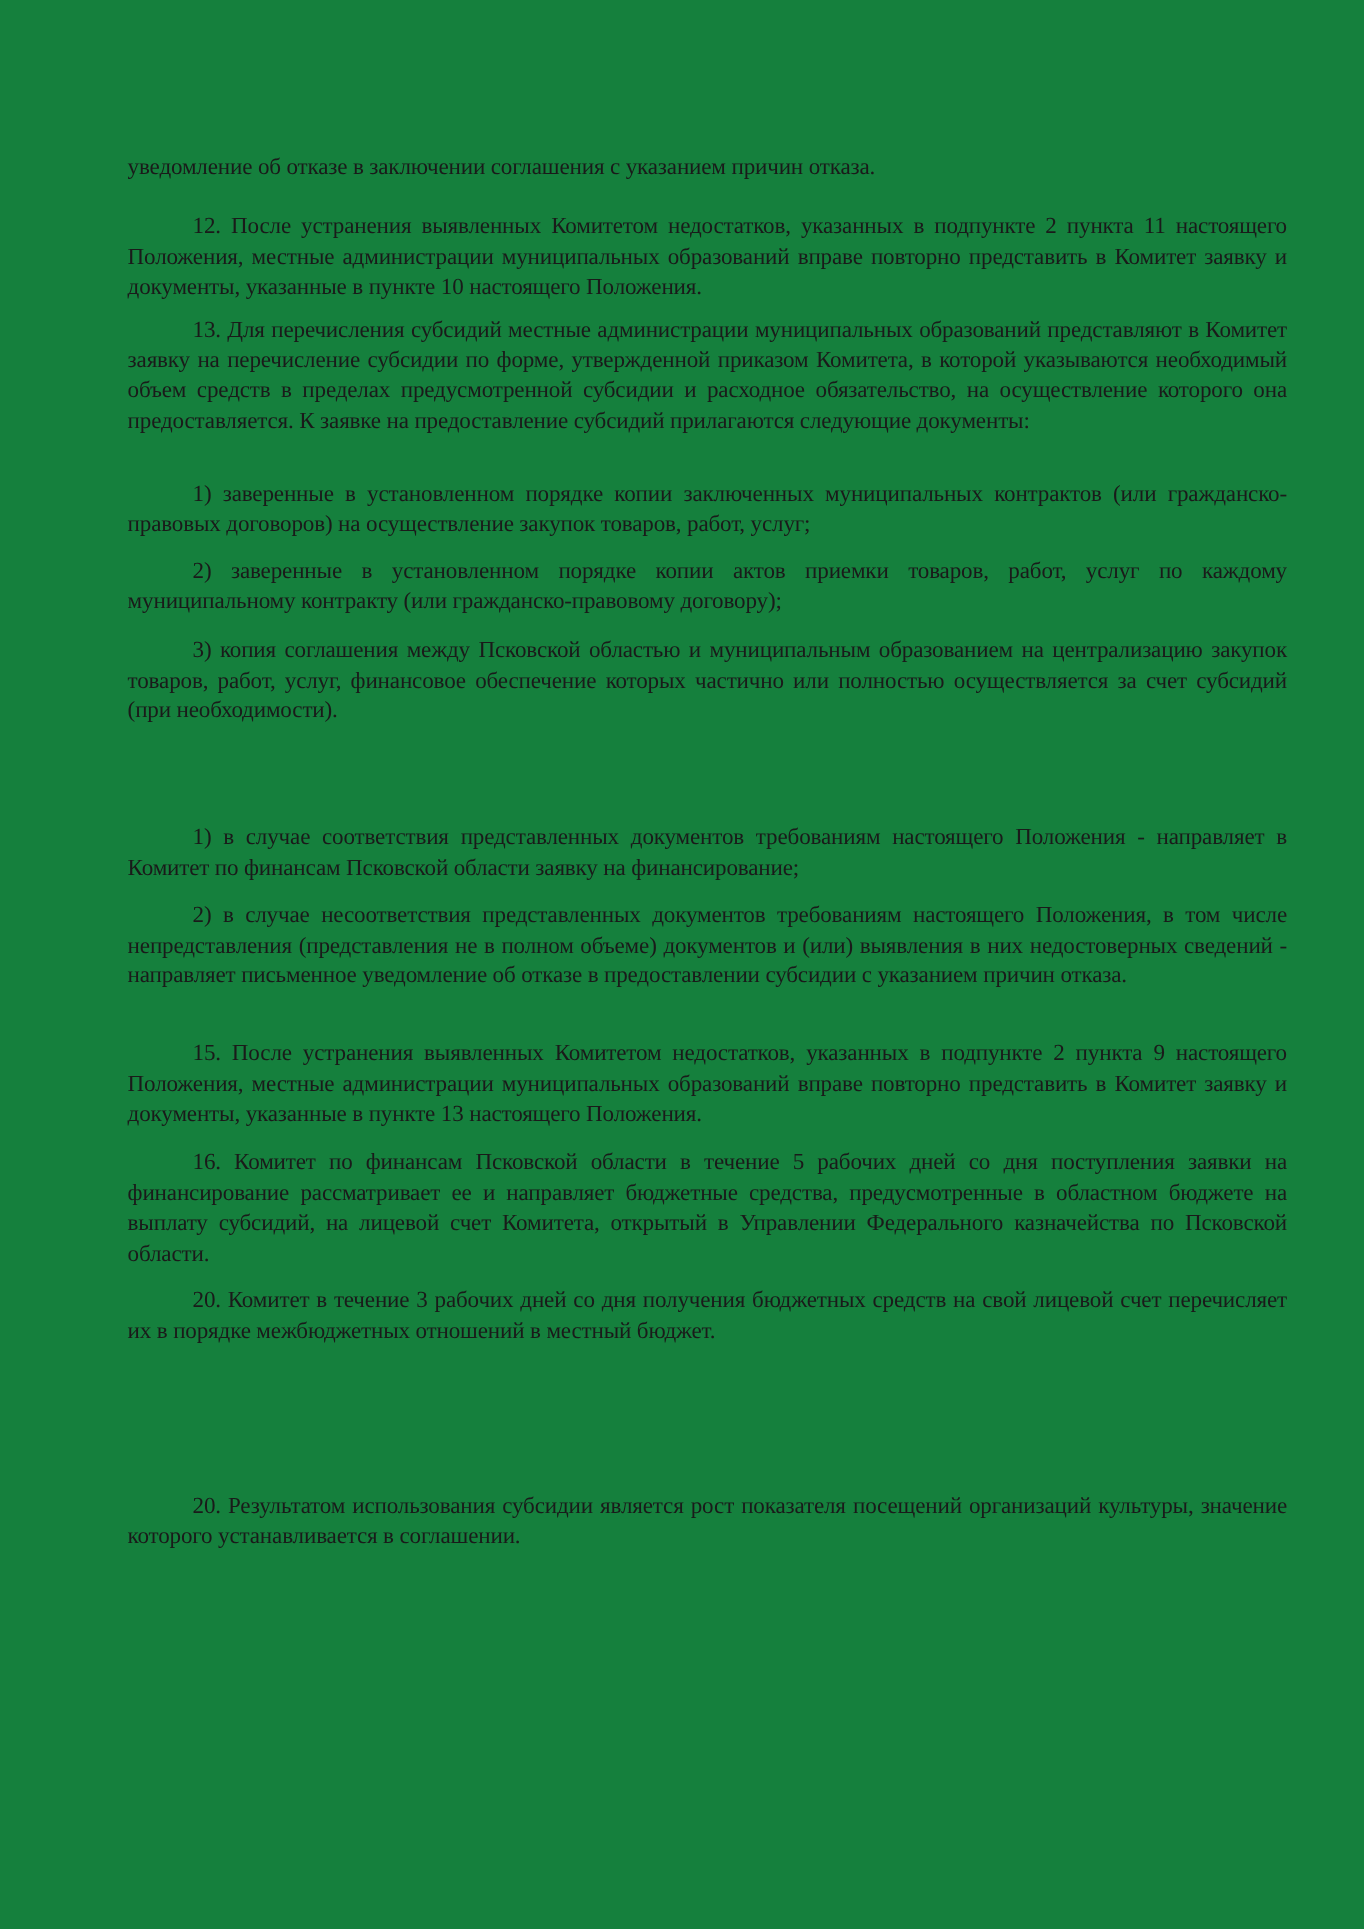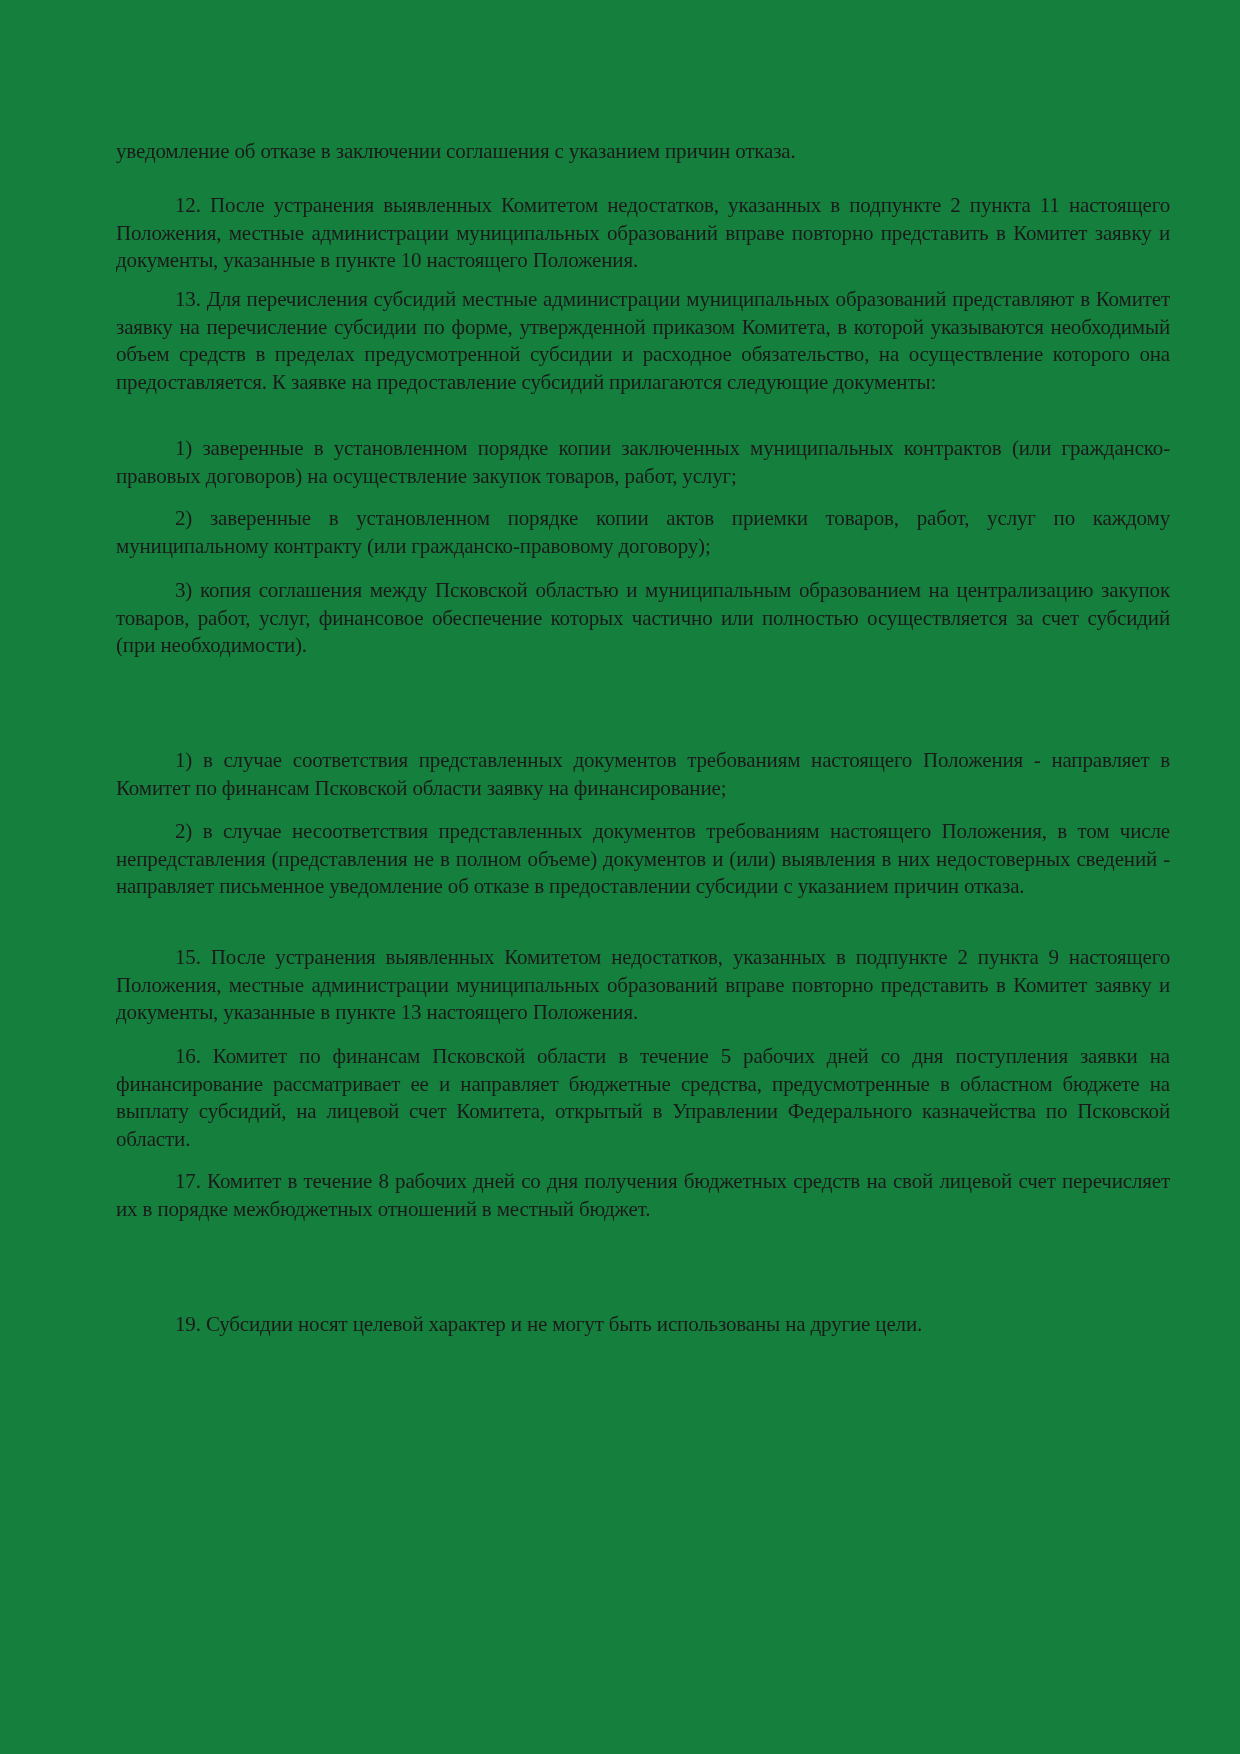--- a/index.html
+++ b/index.html
@@ -55,19 +55,19 @@
 
 
   <p class="para indent" style="top:747px;">1) в случае соответствия представленных документов требованиям настоящего Положения - направляет в Комитет по финансам Псковской области заявку на финансирование;</p>
 
   <p class="para indent" style="top:818px;">2) в случае несоответствия представленных документов требованиям настоящего Положения, в том числе непредставления (представления не в полном объеме) документов и (или) выявления в них недостоверных сведений - направляет письменное уведомление об отказе в предоставлении субсидии с указанием причин отказа.</p>
 
   <p class="para indent" style="top:944px;">15. После устранения выявленных Комитетом недостатков, указанных в подпункте 2 пункта 9 настоящего Положения, местные администрации муниципальных образований вправе повторно представить в Комитет заявку и документы, указанные в пункте 13 настоящего Положения.</p>
 
   <p class="para indent" style="top:1043px;">16. Комитет по финансам Псковской области в течение 5 рабочих дней со дня поступления заявки на финансирование рассматривает ее и направляет бюджетные средства, предусмотренные в областном бюджете на выплату субсидий, на лицевой счет Комитета, открытый в Управлении Федерального казначейства по Псковской области.</p>
 
-  <p class="para indent" style="top:1168px;">17. Комитет в течение 8 рабочих дней со дня получения бюджетных средств на свой лицевой счет перечисляет их в порядке межбюджетных отношений в местный бюджет.</p>
+  <p class="para indent" style="top:1168px;">20. Комитет в течение 3 рабочих дней со дня получения бюджетных средств на свой лицевой счет перечисляет их в порядке межбюджетных отношений в местный бюджет.</p>
 
 
-  <p class="para indent" style="top:1311px;">19. Субсидии носят целевой характер и не могут быть использованы на другие цели.</p>
 
+  <p class="para indent" style="top:1355px;">20. Результатом использования субсидии является рост показателя посещений организаций культуры, значение которого устанавливается в соглашении.</p>
 
 </div>
 
 </body></html>

